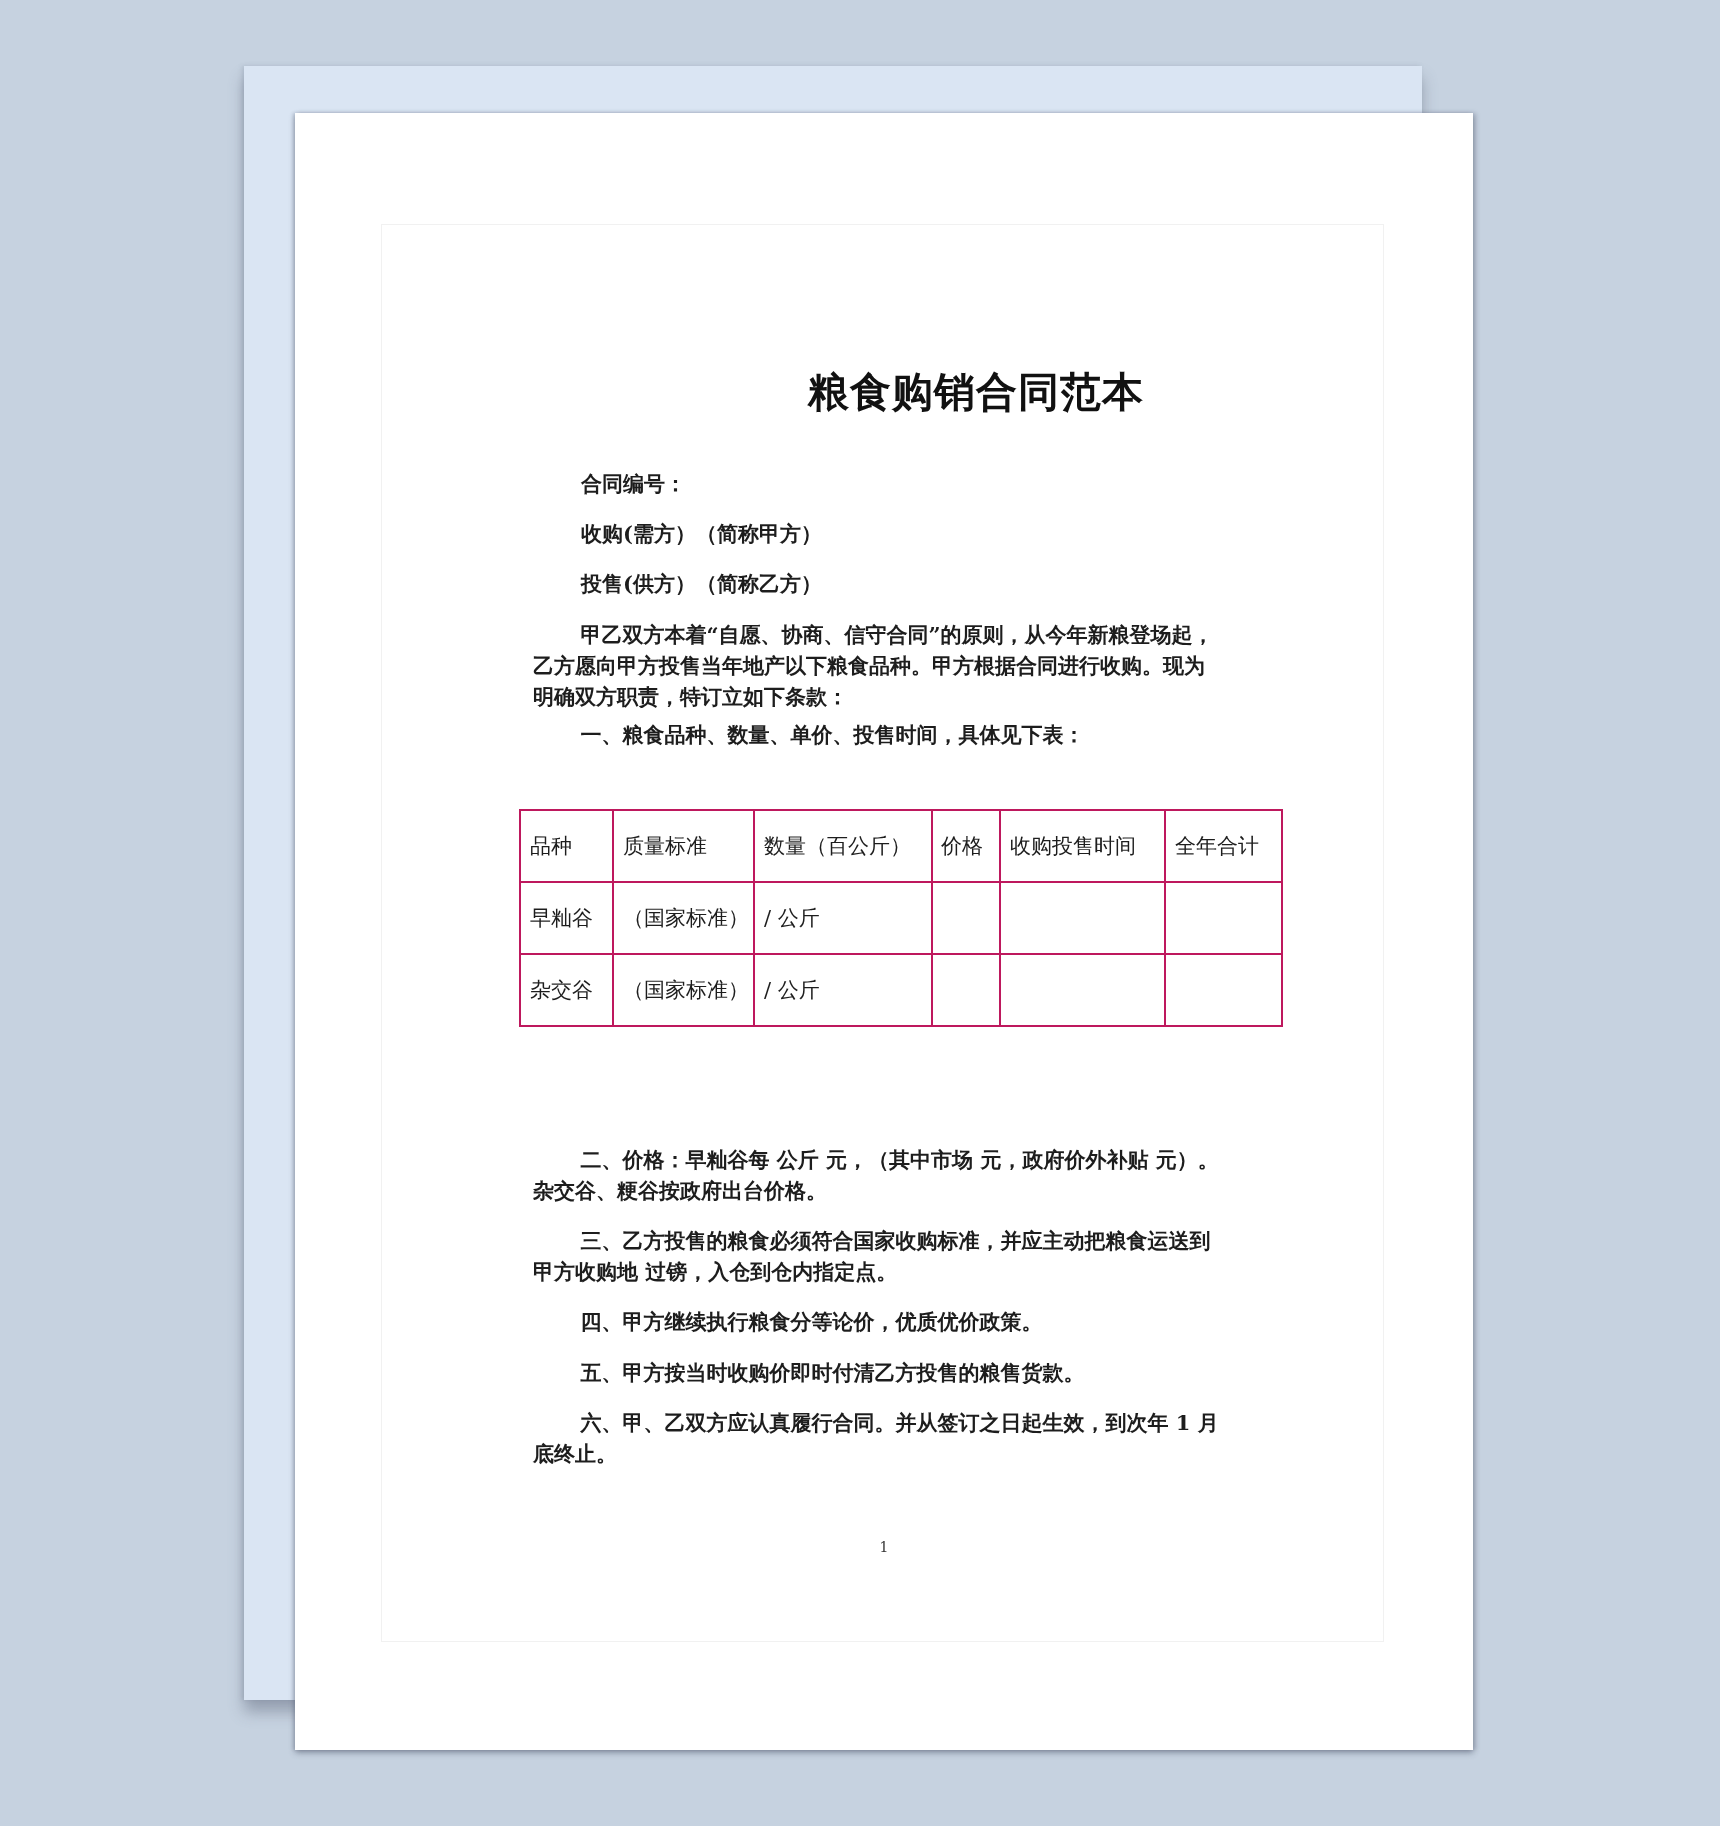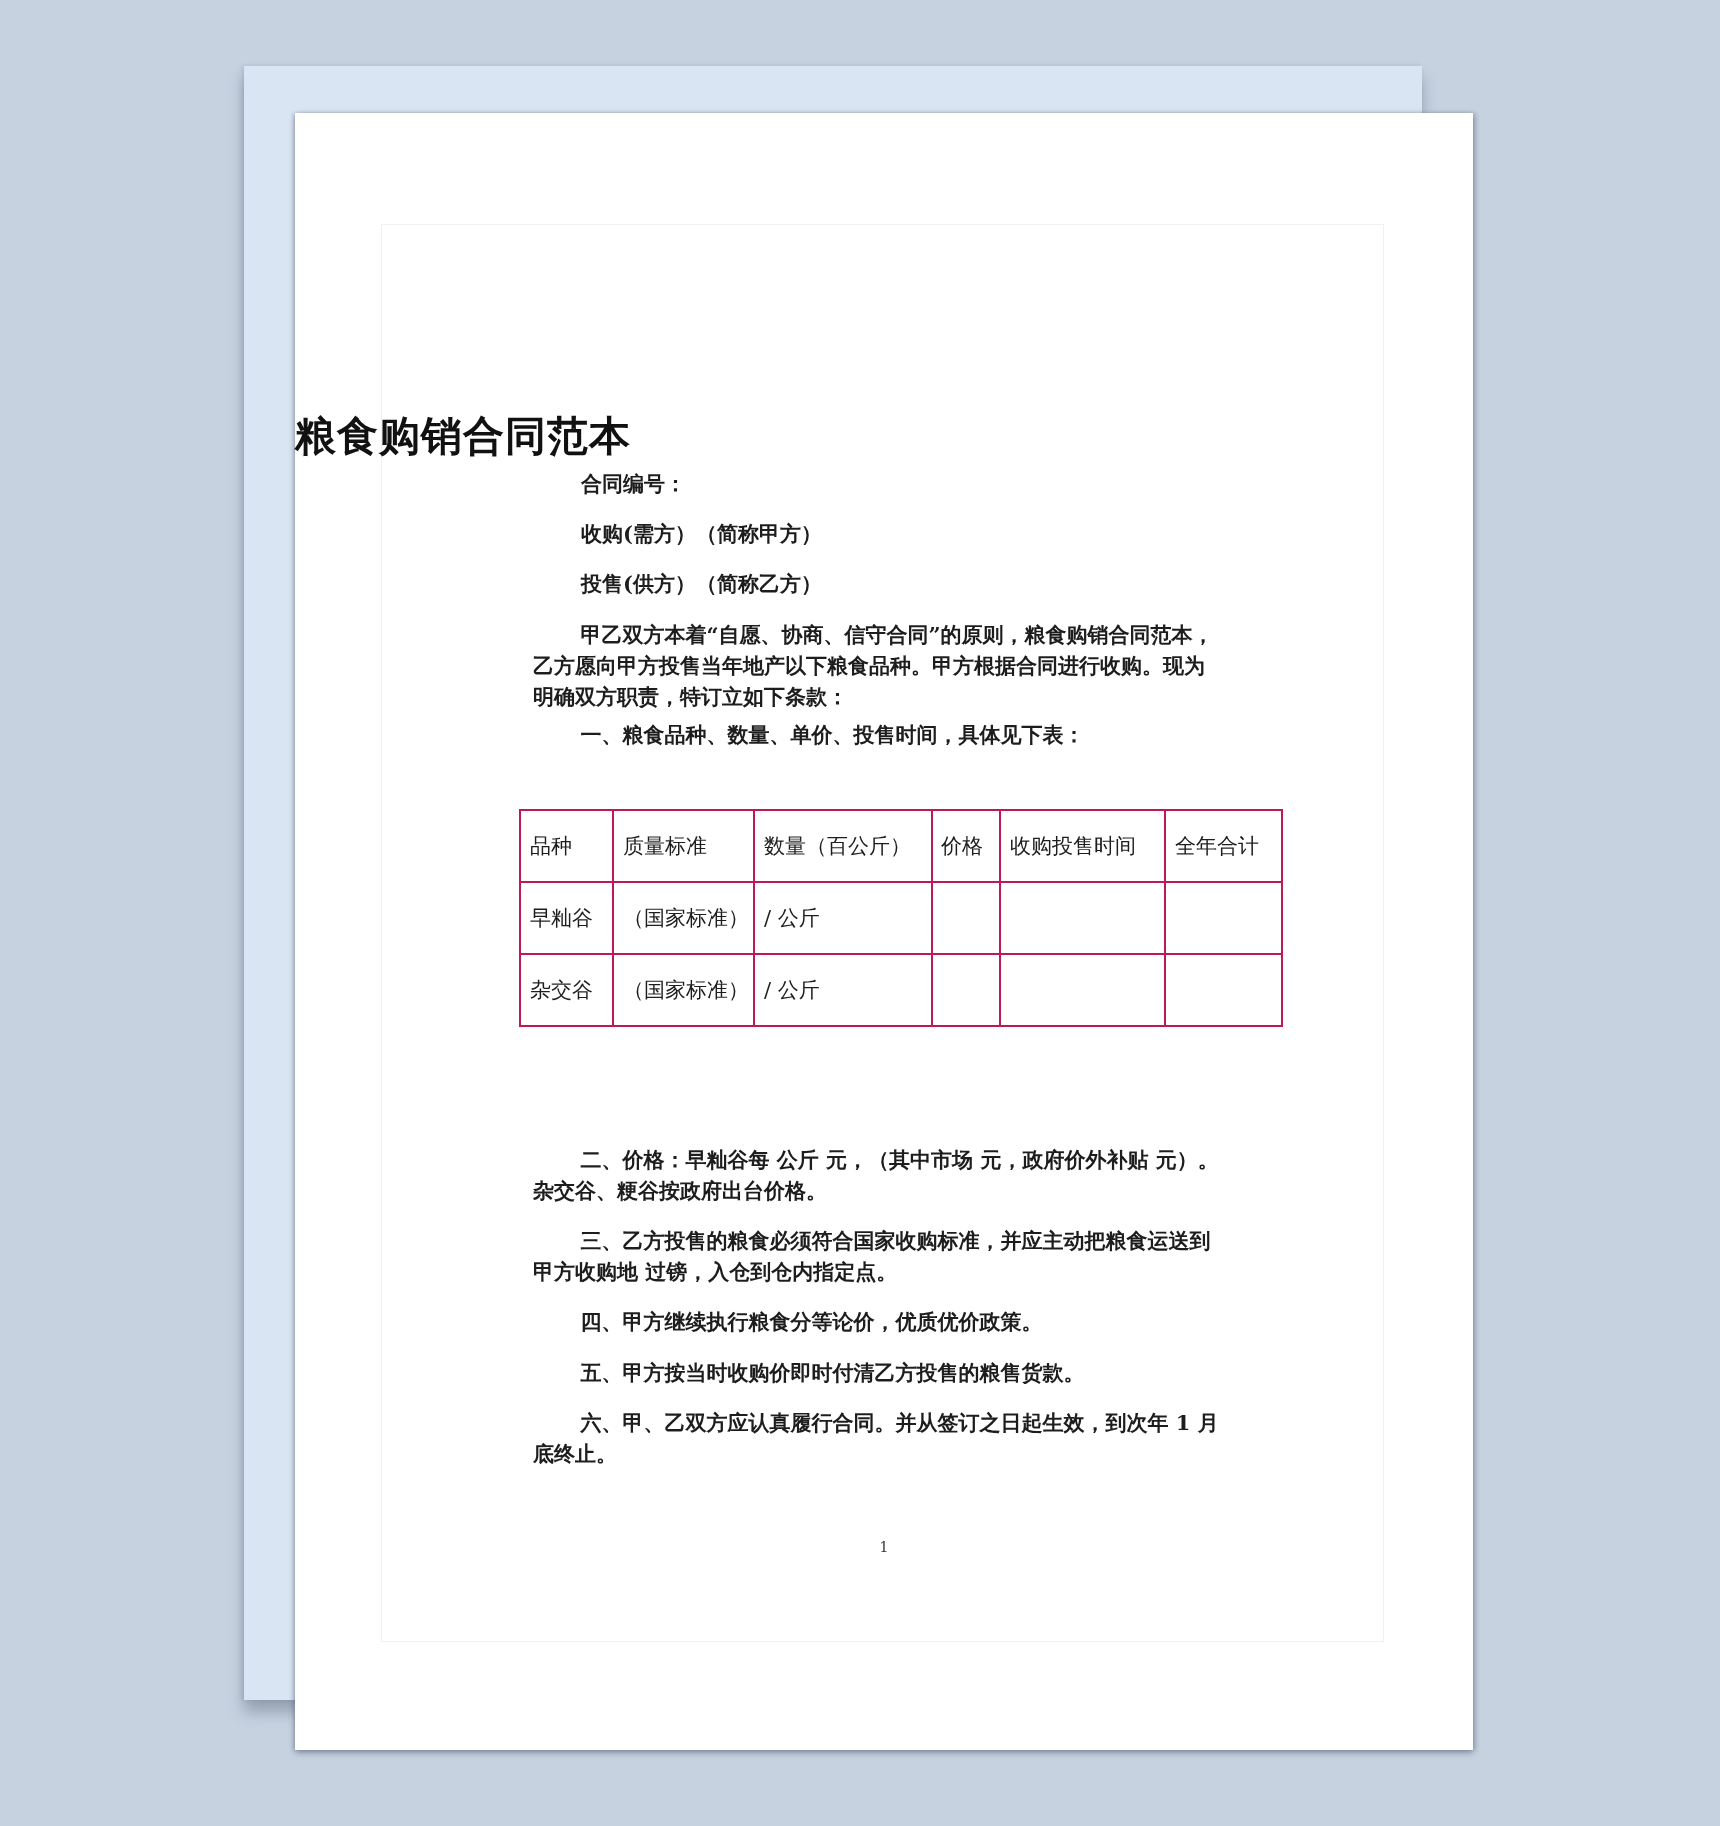--- a/index.html
+++ b/index.html
@@ -18,23 +18,23 @@
   .front-page {
     position: absolute; left: 295px; top: 113px; width: 1178px; height: 1637px;
     background: #ffffff;
     box-shadow: 0 3px 6px rgba(70,80,100,0.45), -2px 0 3px rgba(120,130,150,0.3), 3px 0 4px rgba(120,130,150,0.35);
   }
   .margin-box {
     position: absolute; left: 86px; top: 111px; width: 1001px; height: 1416px;
     border: 1px solid #f1f1f1;
   }
   .title {
-    position: absolute; left: 0; width: 1362px; top: 252px; text-align: left;
+    position: absolute; left: 0; width: 1362px; top: 252px; text-align: center;
     font-family: "DejaVu Sans", "Liberation Sans", sans-serif;
-    font-weight: bold; font-size: 41px; color: #111; letter-spacing: 1px; margin-top: 44px;
+    font-weight: bold; font-size: 41px; color: #111; letter-spacing: 1px;
   }
   .para {
     position: absolute; left: 238px; width: 690px;
     font-size: 21px; line-height: 31px; color: #1d1d1d;
     text-indent: 2.26em;
     font-weight: bold;
   }
   .para.noindent { text-indent: 0; left: 286px; }
   table.grain {
     position: absolute; left: 224px; top: 696px;
@@ -58,21 +58,21 @@
 
 <div class="front-page">
   <div class="margin-box"></div>
 
   <div class="title">粮食购销合同范本</div>
 
   <div class="para noindent" style="top:355px;">合同编号：</div>
   <div class="para noindent" style="top:405px;">收购(需方）（简称甲方）</div>
   <div class="para noindent" style="top:455px;">投售(供方）（简称乙方）</div>
 
-  <div class="para" style="top:506px;">甲乙双方本着“自愿、协商、信守合同”的原则，粮食购销合同范本，乙方愿向甲方投售当年地产以下粮食品种。甲方根据合同进行收购。现为明确双方职责，特订立如下条款：</div>
+  <div class="para" style="top:506px;">甲乙双方本着“自愿、协商、信守合同”的原则，从今年新粮登场起，乙方愿向甲方投售当年地产以下粮食品种。甲方根据合同进行收购。现为明确双方职责，特订立如下条款：</div>
 
   <div class="para" style="top:606px;">一、粮食品种、数量、单价、投售时间，具体见下表：</div>
 
   <table class="grain">
     <tbody>
         <tr>
       <td style="width:82px;">品种</td>
       <td style="width:130px;">质量标准</td>
       <td style="width:167px;">数量（百公斤）</td>
       <td style="width:58px;padding-left:8px;">价格</td>

